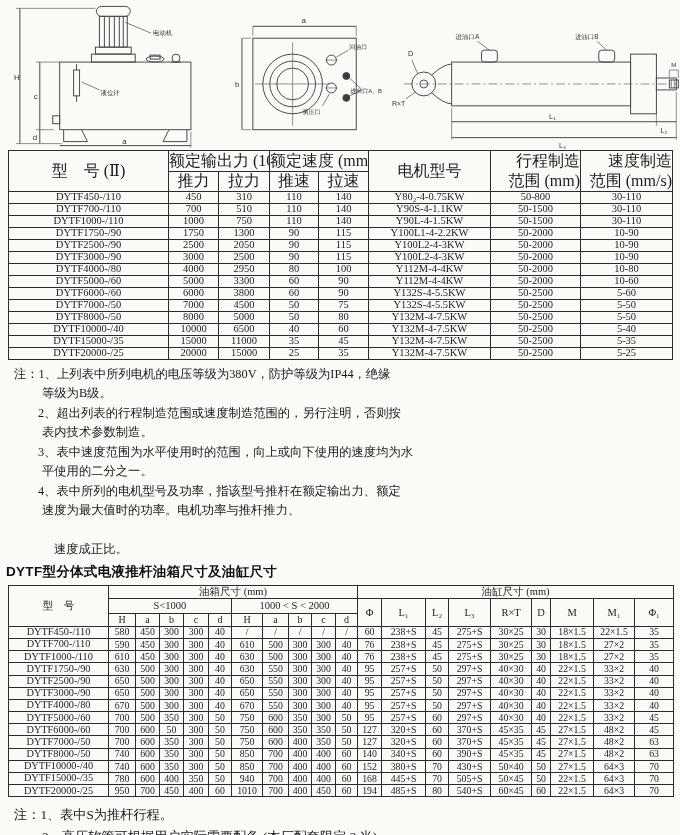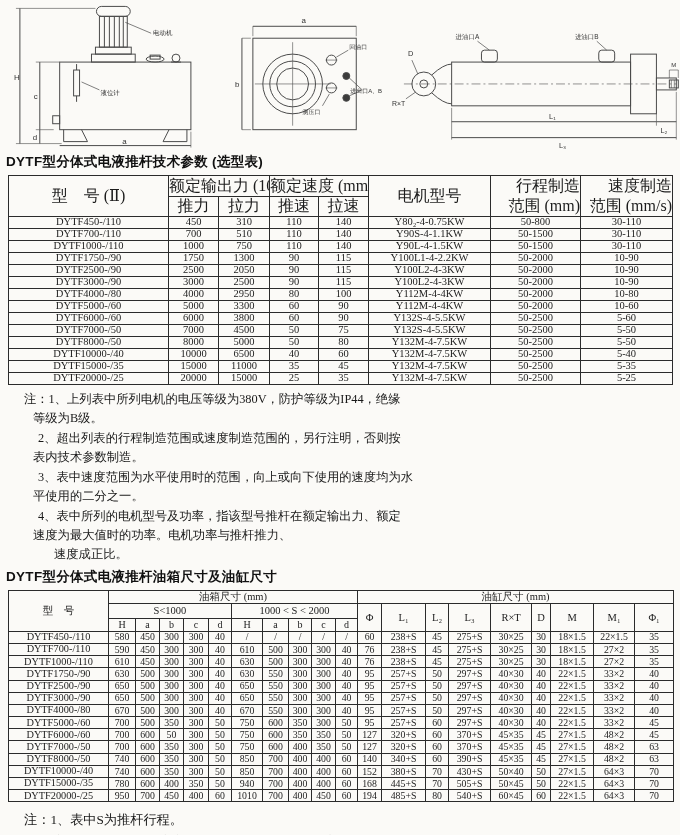--- a/index.html
+++ b/index.html
@@ -24,24 +24,24 @@
   .t2 thead th{font-size:10.5px;line-height:1.1;}
   .t2 .grp th{height:12px;margin-left:23px;}
   .t2 .sub th{height:14px;}
   .t2 .ltr th{height:12px;font-size:10px;}
   .t2 tbody td{font-size:9.8px;height:11.2px;line-height:1;}
   .t2 tbody td.c0{font-size:10.3px;}
   .two-line div{line-height:1.25;text-align:right;}
   .notes{margin:5px 0 2px 8px;font-size:12.3px;line-height:1.58;color:#181818;}
   .notes2{font-size:13.2px;line-height:1.62;margin-top:7px;}
   .note-line{white-space:nowrap;}
-  .ind0{margin-left:16px;}
+  .ind0{margin-left:6px;}
   .ind1{margin-left:30px;}
-  .ind2{margin-left:25px;}
-  .ind3{margin-left:46px;}
+  .ind2{margin-left:34px;}
+  .ind3{margin-left:46px;margin-top:20px;}
 </style>
 </head>
 <body>
 
 <div class="page">
 
   <div class="diagrams">
 
     <svg width="228" height="150" viewBox="0 0 228 150">
       <g stroke="#4a4a4a" stroke-width="1" fill="none">
@@ -175,21 +175,20 @@
       <text x="2" y="106" font-size="7">R×T</text>
       <text x="66" y="39" font-size="6.5">进油口A</text>
       <text x="186" y="39" font-size="6.5">进油口B</text>
       <text x="283" y="67" font-size="6">M</text>
       <text x="160" y="119" font-size="7.5">L₁</text>
       <text x="272" y="133" font-size="7.5">L₂</text>
       <text x="170" y="148" font-size="7.5">L₃</text>
     </svg>
   </div>
 
-  <div class="sec-title">DYTF型分体式电液推杆技术参数 (选型表)</div>
 
   <table class="t1">
     <colgroup>
       <col style="width:160px">
         <col style="width:50px">
         <col style="width:51px">
       <col style="width:49px">
         <col style="width:50px">
         <col style="width:122px">
       <col style="width:90px">

